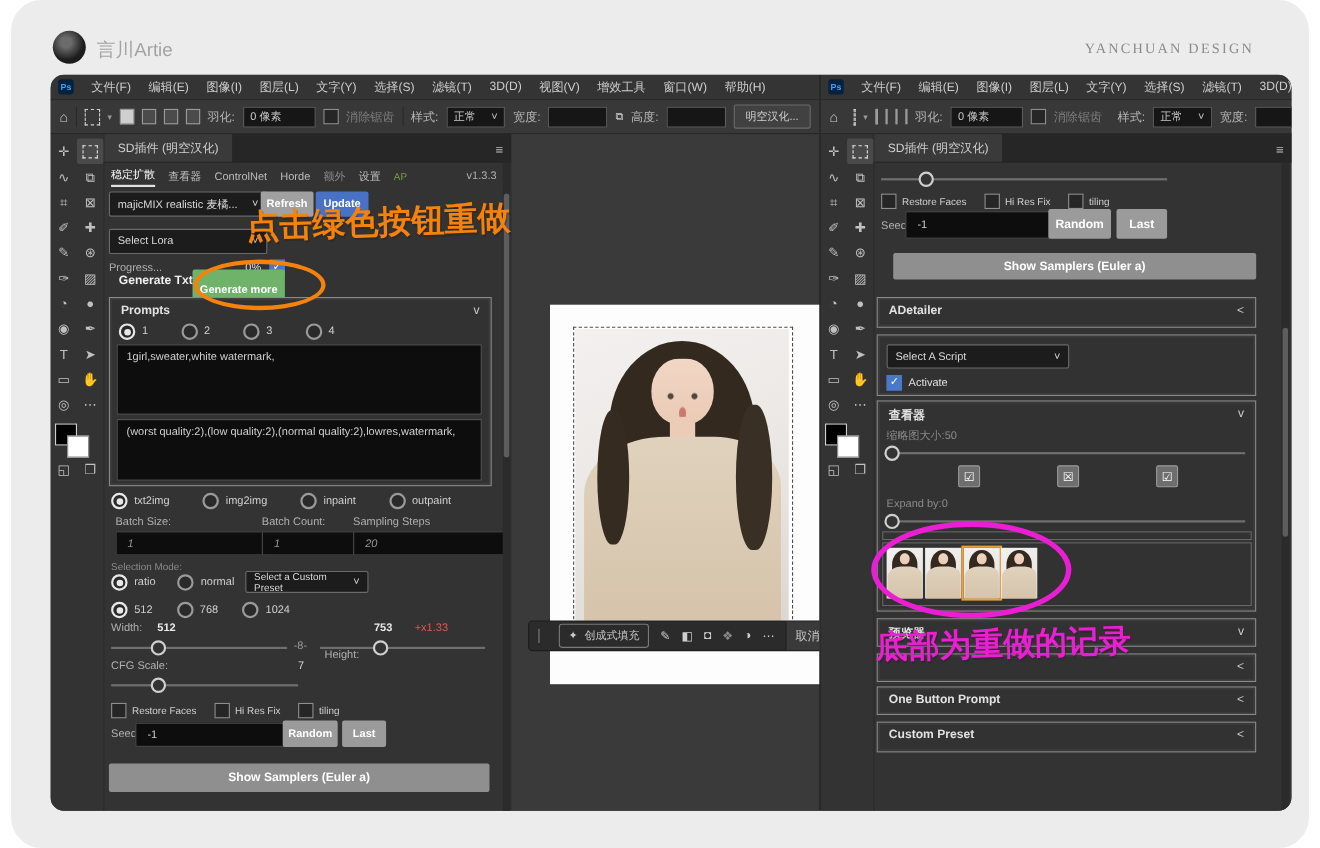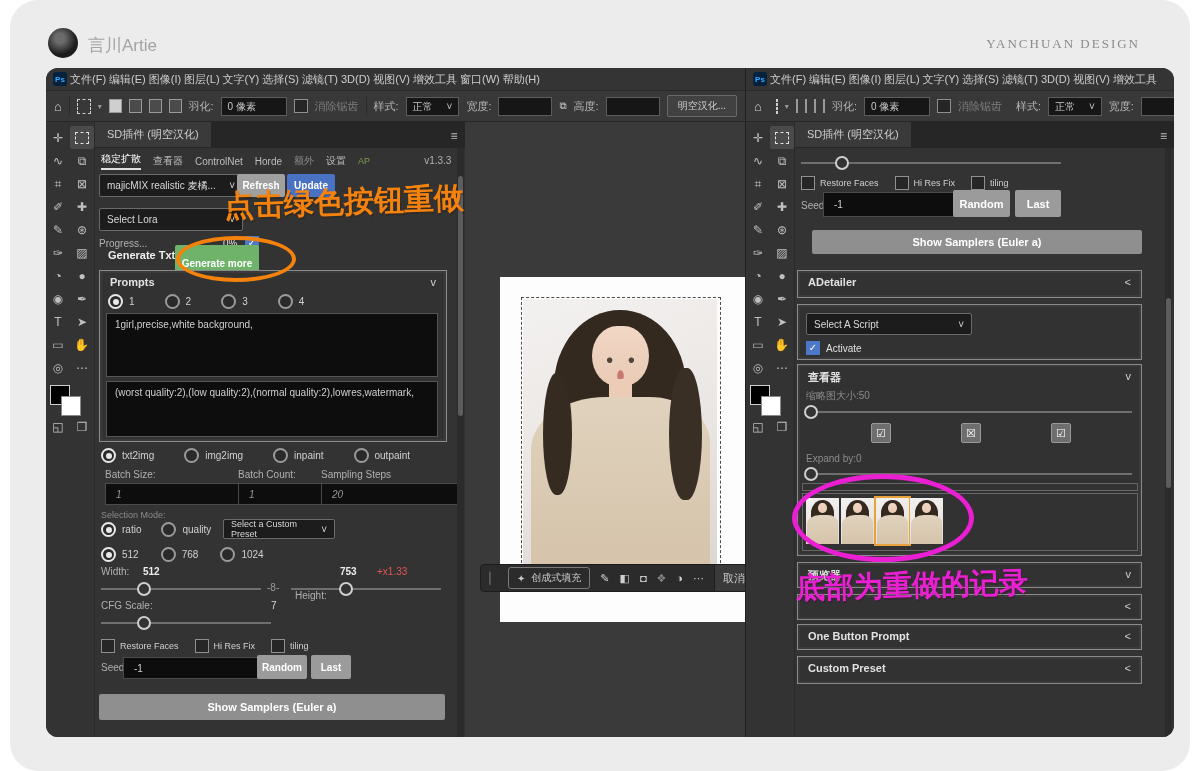--- a/index.html
+++ b/index.html
@@ -6,21 +6,21 @@
   .card{position:absolute;left:10px;top:0;width:1180px;height:771px;background:#ececec;border-radius:28px;}
   
   .hdr-avatar{position:absolute;left:38px;top:28px;width:30px;height:30px;border-radius:50%;background:radial-gradient(circle at 40% 35%,#6b6b6b 0 18%,#1d1d1d 60%);}
   .hdr-name{position:absolute;left:78px;top:34px;font-size:17px;color:#a3a3a3;}
   .hdr-brand{position:absolute;right:50px;top:36px;font-size:13px;color:#8b8b8b;font-family:"Liberation Serif",serif;letter-spacing:2px;}
   
   .shot{position:absolute;left:36px;top:68px;width:1128px;height:669px;border-radius:12px;background:#2c2c2c;overflow:hidden;display:flex;}
   .win{position:relative;height:100%;}
   .win-left{width:699px;}
   .win-right{width:429px;border-left:1px solid #202020;}
-  .menubar{height:22px;background:#343434;display:flex;align-items:center;gap:3px;padding:0 7px;font-size:11px;color:#cdcdcd;white-space:nowrap;overflow:hidden;}
+  .menubar{height:22px;background:#343434;display:flex;align-items:center;gap:16px;padding:0 7px;font-size:11px;color:#cdcdcd;white-space:nowrap;overflow:hidden;}
   .psicon{width:14px;height:14px;border-radius:3px;background:#04213d;color:#31a8ff;font-size:8px;font-weight:bold;display:flex;align-items:center;justify-content:center;flex:none;}
   .optionsbar{height:30px;background:#383838;border-top:1px solid #2a2a2a;border-bottom:1px solid #272727;display:flex;align-items:center;gap:7px;padding:0 8px;font-size:11px;color:#b5b5b5;white-space:nowrap;overflow:hidden;}
   .ob-ico{color:#cfcfcf;font-size:13px;}
   .ob-marquee{width:13px;height:13px;border:1px dashed #cfcfcf;}
   .ob-mode{width:12px;height:12px;border:1px solid #9a9a9a;background:#9a9a9a33;}
   .ob-input{background:#161616;border:1px solid #5c5c5c;color:#c9c9c9;font-size:10px;padding:2px 6px;min-width:52px;height:13px;line-height:13px;}
   .ob-dd{background:#161616;border:1px solid #5c5c5c;color:#c9c9c9;font-size:10px;padding:2px 6px;height:13px;line-height:13px;display:flex;gap:14px;}
   .ob-btn{background:#414141;border:1px solid #6a6a6a;color:#cfcfcf;font-size:10px;padding:3px 10px;border-radius:2px;}
   .ob-sep{width:1px;height:18px;background:#2a2a2a;}
   .winbody{display:flex;height:617px;}
@@ -215,21 +215,21 @@
                   <span class="gap"></span>
                 <span class="radio"></span>
                   <span>2</span>
                   <span class="gap"></span>
                 <span class="radio"></span>
                   <span>3</span>
                   <span class="gap"></span>
                 <span class="radio"></span>
                   <span>4</span>
               </div>
-              <div style="position:absolute;left:6px;top:42px;width:332px;height:64px;background:#0d0d0d;border:1px solid #555;color:#cfcfcf;font-size:10px;padding:5px 8px;box-sizing:border-box">1girl,precise,white background,</div>
+              <div style="position:absolute;left:6px;top:42px;width:332px;height:64px;background:#0d0d0d;border:1px solid #555;color:#cfcfcf;font-size:10px;padding:5px 8px;box-sizing:border-box">1girl,sweater,white watermark,</div>
               <div style="position:absolute;left:6px;top:110px;width:332px;height:56px;background:#0d0d0d;border:1px solid #555;color:#cfcfcf;font-size:10px;padding:5px 8px;box-sizing:border-box">(worst quality:2),(low quality:2),(normal quality:2),lowres,watermark,</div>
             </div>
             <div class="rrow" style="left:6px;top:300px">
               <span class="radio sel"></span>
                 <span>txt2img</span>
                 <span class="gap"></span>
               <span class="radio"></span>
                 <span>img2img</span>
                 <span class="gap"></span>
               <span class="radio"></span>
@@ -243,21 +243,21 @@
             <span class="lbl" style="left:226px;top:321px">Sampling Steps</span>
             <div class="inp num" style="left:10px;top:335px;width:118px;height:20px">1</div>
             <div class="inp num" style="left:143px;top:335px;width:66px;height:20px">1</div>
             <div class="inp num" style="left:226px;top:335px;width:118px;height:20px">20</div>
             <span class="lbl lbl-dim" style="left:6px;top:362px;font-size:9px">Selection Mode:</span>
             <div class="rrow" style="left:6px;top:374px">
               <span class="radio sel"></span>
                 <span>ratio</span>
                 <span class="gap" style="width:8px"></span>
               <span class="radio"></span>
-                <span>quality</span>
+                <span>normal</span>
                 <span class="gap" style="width:8px"></span>
               <span class="radio"></span>
                 <span>ignore</span>
             </div>
             <div class="dd" style="left:128px;top:371px;width:96px;height:18px">
                 <span style="font-size:9px">Select a Custom Preset</span>
                 <span>˅</span>
               </div>
             <div class="rrow" style="left:6px;top:399px">
               <span class="radio sel"></span>

